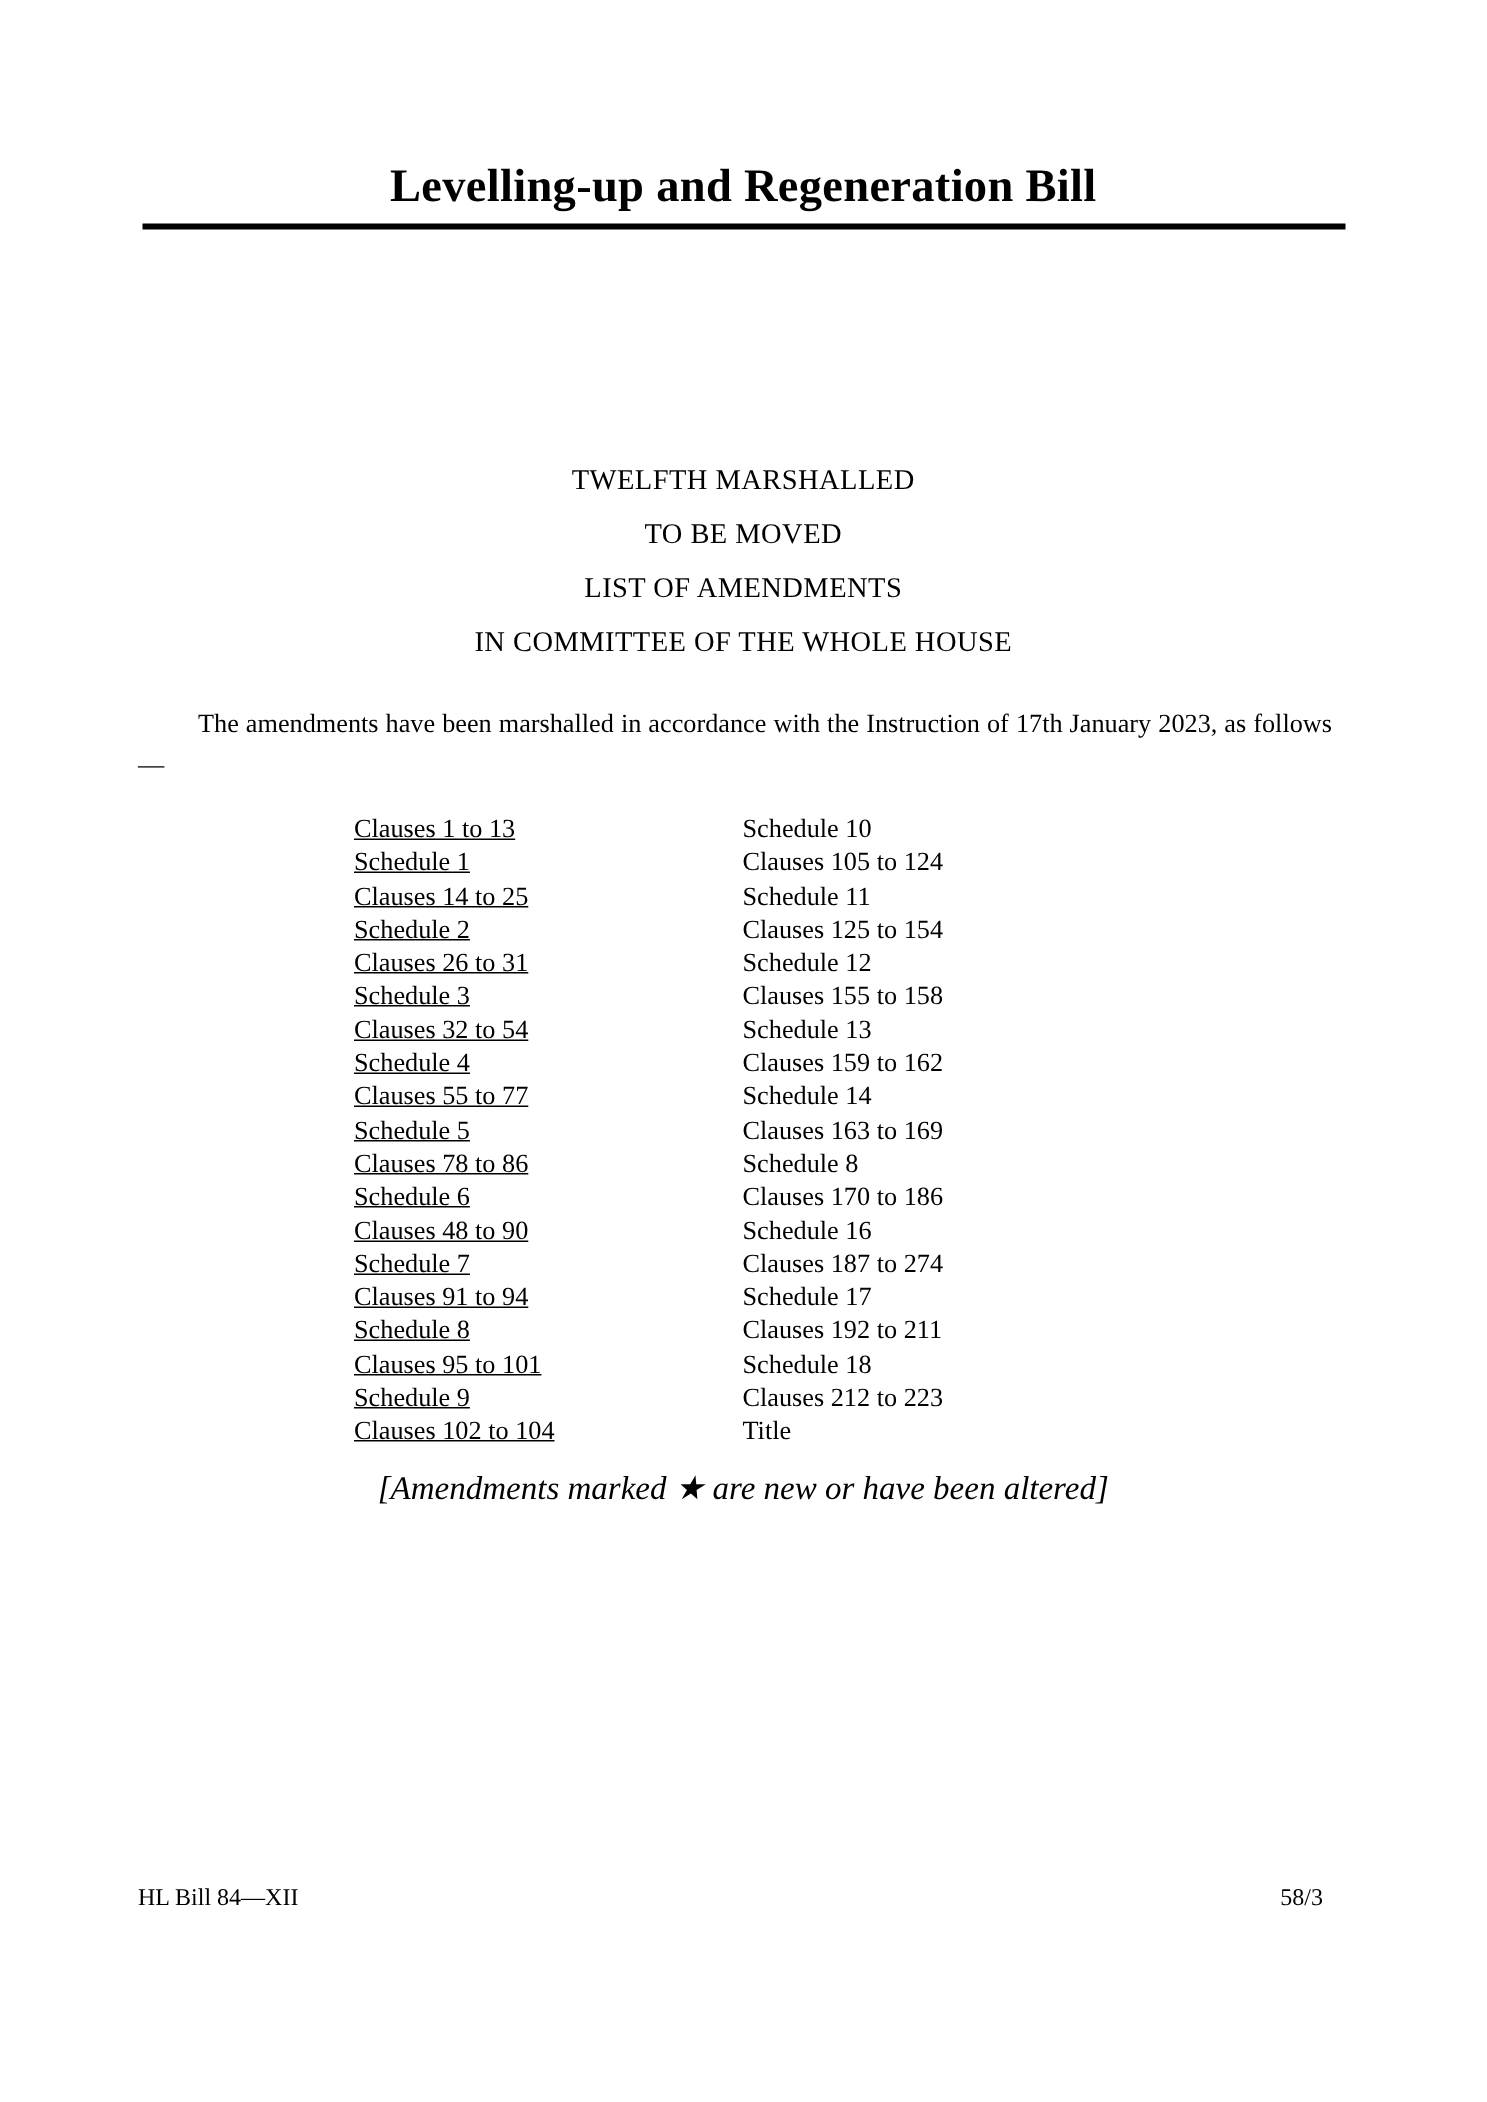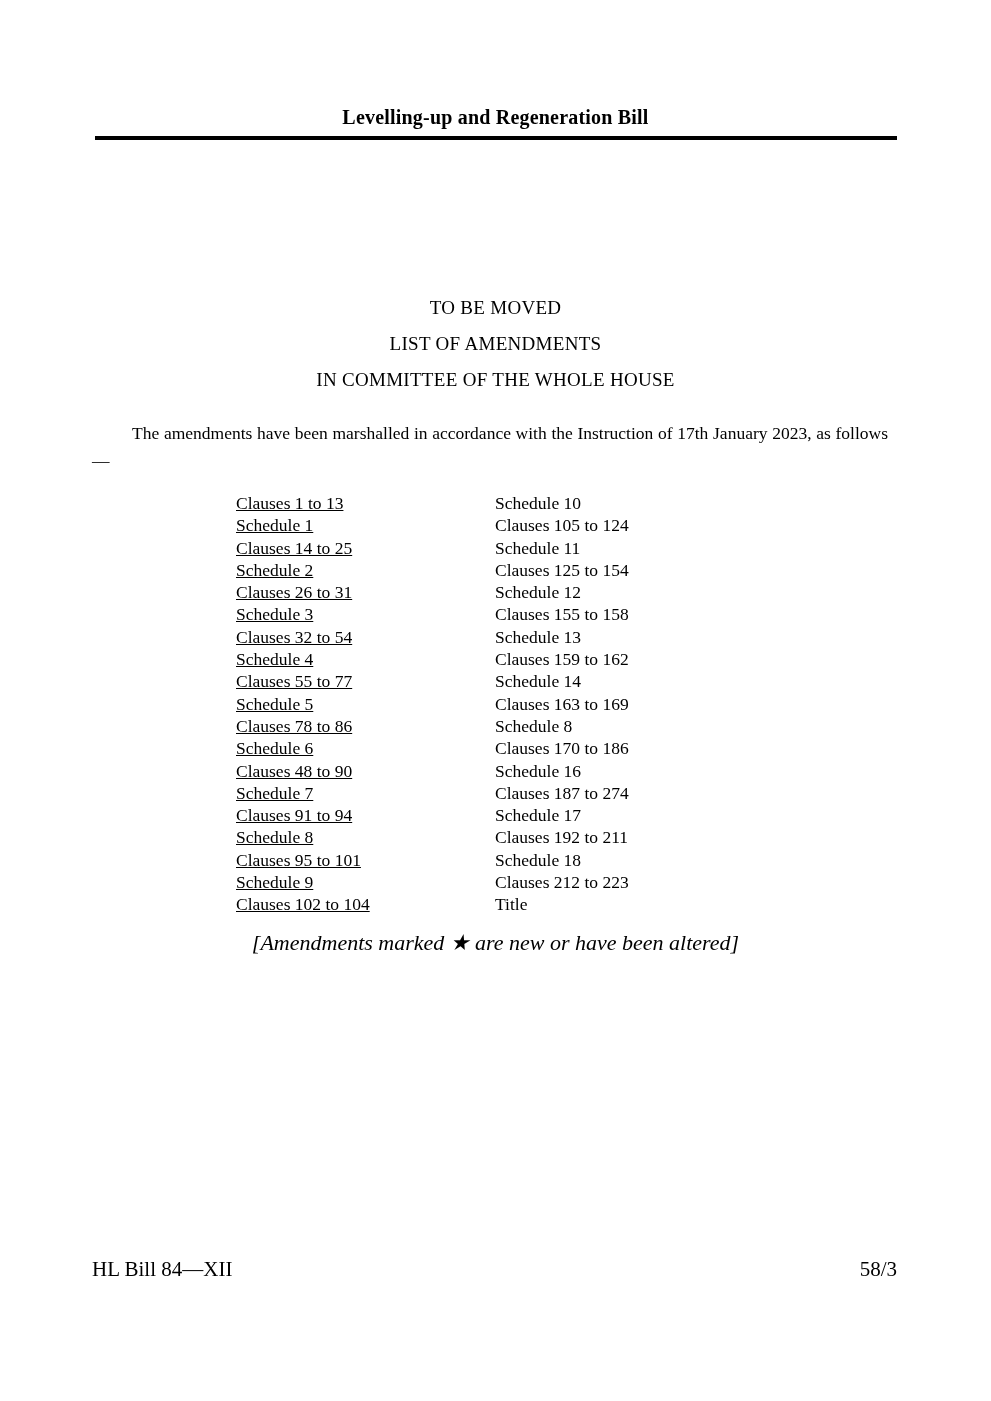--- a/index.html
+++ b/index.html
@@ -12,21 +12,21 @@
     position: relative;
     width: 991px;
     height: 1401px;
     margin: 0 auto;
     background: #ffffff;
     overflow: hidden;
   }
   .doc-title {
     margin-top: 106px;
     text-align: center;
-    font-size: 20px;
+    font-size: 31px;
     font-weight: bold;
     letter-spacing: 0.2px;
   }
   .title-rule {
     margin: 7px 94px 0 95px;
     height: 4px;
     border-top: 3px solid #000000;
     border-bottom: 1px solid #000000;
   }
   .headings {
@@ -61,37 +61,38 @@
   .star-note {
     margin-top: 14px;
     text-align: center;
     font-style: italic;
     font-size: 22px;
   }
   .footer {
     position: absolute;
     top: 1257px;
     left: 92px;
-    right: 94px;
+    right: 109px;
     display: flex;
     justify-content: space-between;
-    font-size: 21px;
+    font-size: 16px;
     align-items: flex-end;
   }
 </style>
 </head>
 <body>
 
 <div class="page">
 
   <div class="doc-title">Levelling-up and Regeneration Bill</div>
 
   <div class="title-rule"></div>
 
   <div class="headings">
+    <div class="heading-line">TWELFTH MARSHALLED</div>
     <div class="heading-line">TO BE MOVED</div>
     <div class="heading-line">LIST OF AMENDMENTS</div>
     <div class="heading-line">IN COMMITTEE OF THE WHOLE HOUSE</div>
   </div>
 
   <div class="intro">The amendments have been marshalled in accordance with the Instruction of 17th January 2023, as follows—</div>
 
   <div class="marshalling">
     <div class="col-left">
         <div class="marshalling-item">Clauses 1 to 13</div>

